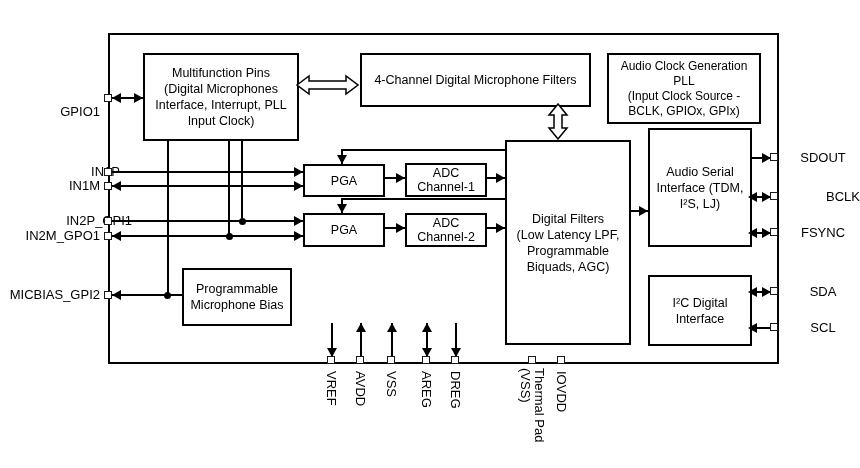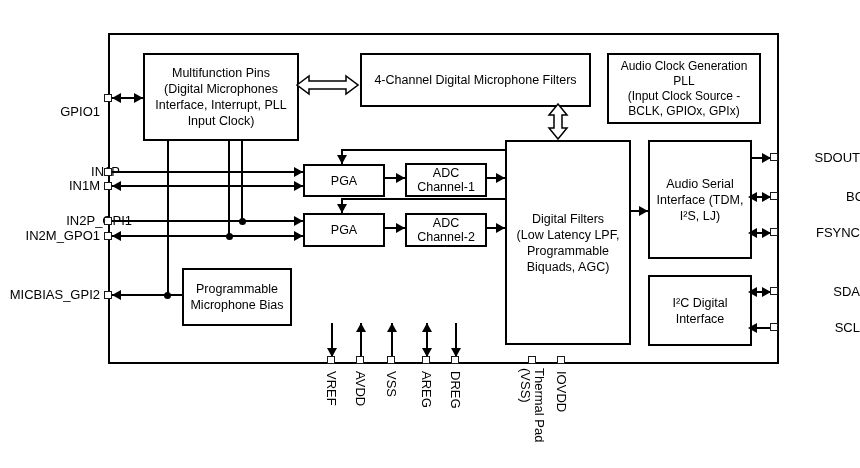--- a/index.html
+++ b/index.html
@@ -20,21 +20,21 @@
   .ah-r{border-top:5px solid transparent;border-bottom:5px solid transparent;border-left:9px solid #000;}
   .ah-l{border-top:5px solid transparent;border-bottom:5px solid transparent;border-right:9px solid #000;}
   .ah-d{border-left:5px solid transparent;border-right:5px solid transparent;border-top:9px solid #000;}
   .ah-u{border-left:5px solid transparent;border-right:5px solid transparent;border-bottom:9px solid #000;}
   .dot{position:absolute;width:7px;height:7px;border-radius:50%;background:#000;z-index:4;}
   .pin{
     position:absolute;width:6px;height:6px;border:1.5px solid #1a1a1a;background:#fff;z-index:6;
   }
   .plabel{position:absolute;font-size:13px;line-height:16px;z-index:5;}
   .plabel-left{text-align:right;width:100px;left:0;}
-  .plabel-right{text-align:right;left:786px;width:74px;}
+  .plabel-right{text-align:center;left:786px;width:74px;}
   .plabel-bottom{transform-origin:0 0;transform:rotate(90deg);white-space:pre-line;line-height:14px;}
   .hollow{position:absolute;z-index:4;}
 </style>
 </head>
 <body>
 
 <div id="canvas">
 
   <div class="chip" style="left:108px;top:33px;width:667px;height:327px;"></div>
 
@@ -74,21 +74,21 @@
 Channel-2</span>
   </div>
 
   <div class="box" style="left:505px;top:140px;width:122px;height:201px;">
     <span>Digital Filters
 (Low Latency LPF,
 Programmable
 Biquads, AGC)</span>
   </div>
 
-  <div class="box" style="left:648px;top:140px;width:100px;height:115px;">
+  <div class="box" style="left:648px;top:128px;width:100px;height:115px;">
     <span>Audio Serial
 Interface (TDM,
 I²S, LJ)</span>
   </div>
 
   <div class="box" style="left:648px;top:275px;width:100px;height:67px;">
     <span>I²C Digital
 Interface</span>
   </div>
 

